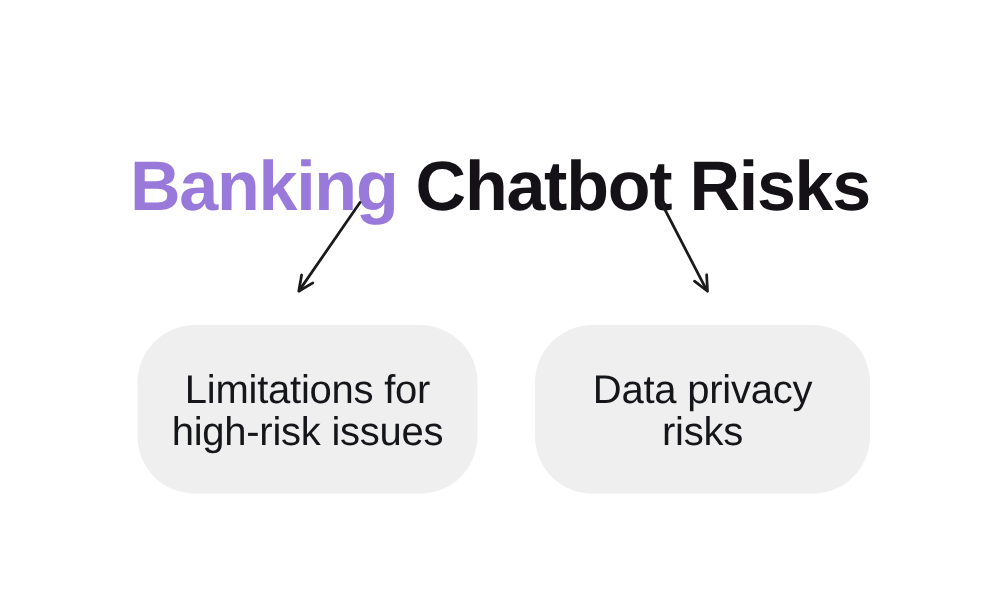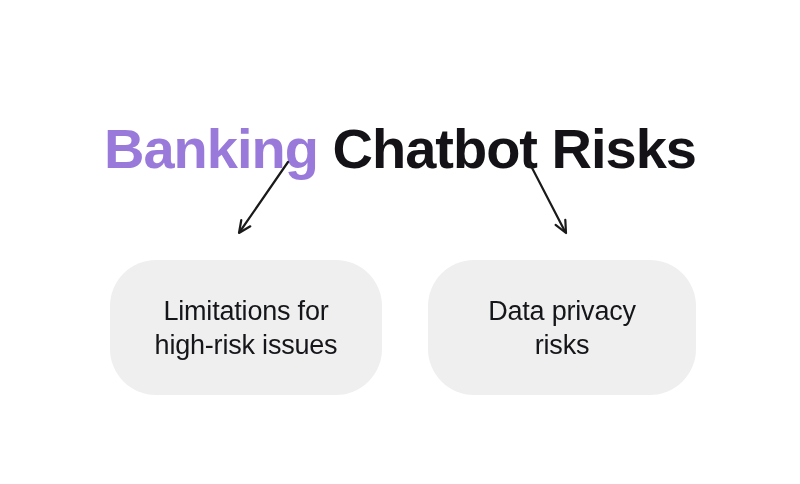--- a/index.html
+++ b/index.html
@@ -27,21 +27,21 @@
   .arrows line,.arrows polyline{stroke:var(--color-arrow);stroke-width:2.2;fill:none;stroke-linecap:round;stroke-linejoin:round;}
 
   .node{
     position:absolute;top:260px;height:135px;
     background:var(--color-box-bg);border-radius:46px;
     display:flex;align-items:center;justify-content:center;text-align:center;
   }
   .node-left{left:110px;width:272px;}
   .node-right{left:428px;width:268px;justify-content:center;}
   .node .label{
-    white-space:pre-line;font-size:27px;line-height:34px;font-weight:500;
+    white-space:pre-line;font-size:32px;line-height:34px;font-weight:500;
     color:var(--color-box-text);letter-spacing:-0.2px;
   }
 
   .badge{
     position:absolute;left:728px;top:417px;width:57px;height:57px;
     background:var(--color-badge-bg);border-radius:15px;
     display:flex;align-items:center;justify-content:center;cursor:pointer;
   }
   .badge svg{display:block;}
   .badge .stroke{stroke:var(--color-badge-icon);stroke-width:4;fill:none;stroke-linecap:round;}

